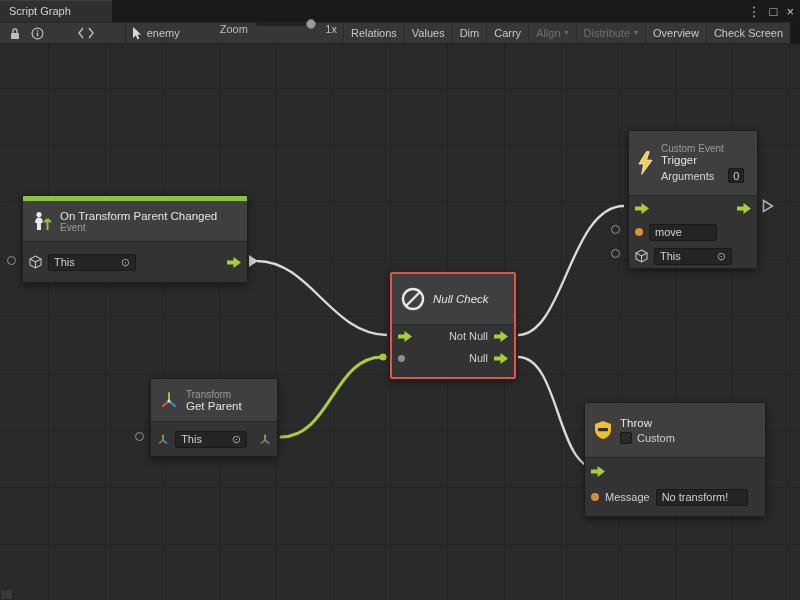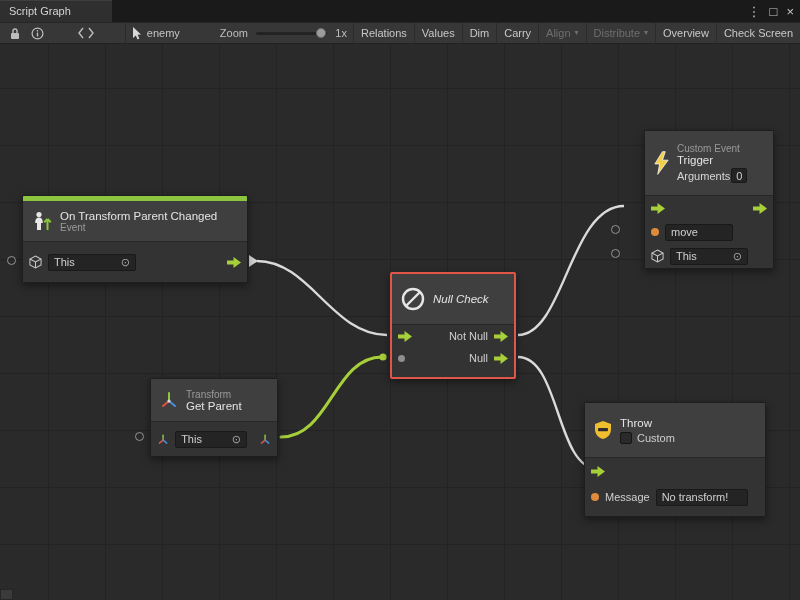--- a/index.html
+++ b/index.html
@@ -10,23 +10,23 @@
   
   .tabbar { position:absolute; top:0; left:0; right:0; height:22px; background:#1a1a1a; }
   .tab { position:absolute; left:0; top:0; height:22px; width:112px; background:#2f2f2f;
          border-top:1px solid #3e3e3e; color:#d4d4d4; font-size:11px; line-height:21px;
          padding-left:9px; white-space:nowrap; }
   .win-controls { position:absolute; right:6px; top:0; height:22px; display:flex; gap:9px;
                   align-items:center; color:#c8c8c8; font-size:13px; }
   .win-controls span { cursor:default; line-height:1; }
 
   
-  .toolbar { position:absolute; top:22px; left:0; right:0; height:22px; background:#373737;
+  .toolbar { position:absolute; top:22px; left:0; right:10px; height:22px; background:#373737;
              border-top:1px solid #262626; border-bottom:1px solid #222;
-             display:flex; align-items:center; color:#c6c6c6; font-size:11px; }
+             display:flex; align-items:flex-start; color:#c6c6c6; font-size:11px; }
   .tb-icon { display:inline-flex; align-items:center; justify-content:center; padding:0 5px; height:100%; }
   .tb-item { display:inline-flex; align-items:center; gap:5px; padding:0 6px; height:100%; }
   .tb-sep { width:1px; height:22px; background:#2a2a2a; }
   .zoom-label { margin-left:34px; color:#bdbdbd; }
   .zoom-track { width:88px; height:3px; background:#232323; border-radius:2px; position:relative; margin:0 8px; }
   .zoom-knob { position:absolute; right:1px; top:-4px; width:10px; height:10px; border-radius:50%;
                background:#9c9c9c; border:1px solid #6e6e6e; }
   .zoom-value { color:#bdbdbd; margin-right:6px; }
   .tb-buttons { margin-left:auto; display:flex; height:100%; }
   .tb-btn { display:inline-flex; align-items:center; gap:4px; padding:0 7px; height:100%;
@@ -67,21 +67,21 @@
 
   .n-null { left:390px; top:228px; width:126px; border:2px solid #e15649; }
   .n-null .node-header { height:50px;font-style:italic; }
   .n-null .node-body { padding:0 0 8px 0; }
   .n-null .row { height:22px; }
 
   .n-getparent { left:150px; top:334px; width:128px; }
   .n-getparent .node-header { height:42px; }
   .n-getparent .node-body .row { height:34px; }
 
-  .n-custom { left:644px; top:86px; width:130px; }
+  .n-custom { left:628px; top:86px; width:130px; }
   .n-custom .node-header { height:64px; }
   .n-custom .row { height:24px; }
 
   .n-throw { left:584px; top:358px; width:182px; }
   .n-throw .node-header { height:54px; }
   .n-throw .row { height:26px; }
   .n-throw .node-body { padding-bottom:6px; }
 
   
   .ring { position:absolute; width:9px; height:9px; border:1.5px solid #939393; border-radius:50%; }
@@ -281,21 +281,21 @@
     </div>
 
     <div class="node n-custom">
       <div class="node-header">
         <svg width="17" height="24" viewBox="0 0 18 24">
           <path d="M10 0 L2 13 H7 L5 24 L16 9 H10 L13 0 Z" fill="#f2cf46" stroke="#ffffff" stroke-width="0.8"></path>
         </svg>
         <div>
           <div class="hdr-sub">Custom Event</div>
           <div class="hdr-title">Trigger</div>
-          <div style="display:flex; align-items:center; gap:1px; margin-top:2px;justify-content:space-between;">
+          <div style="display:flex; align-items:center; gap:14px; margin-top:2px;justify-content:space-between;">
             <span style="font-size:11px; color:#d6d6d6;">Arguments</span>
             <span class="field" style="width:16px; height:15px; justify-content:center; padding:0;">
               <span>0</span>
             </span>
           </div>
         </div>
       </div>
       <div class="node-body">
         <div class="row">
           <svg width="14" height="11" viewBox="0 0 14 11">

